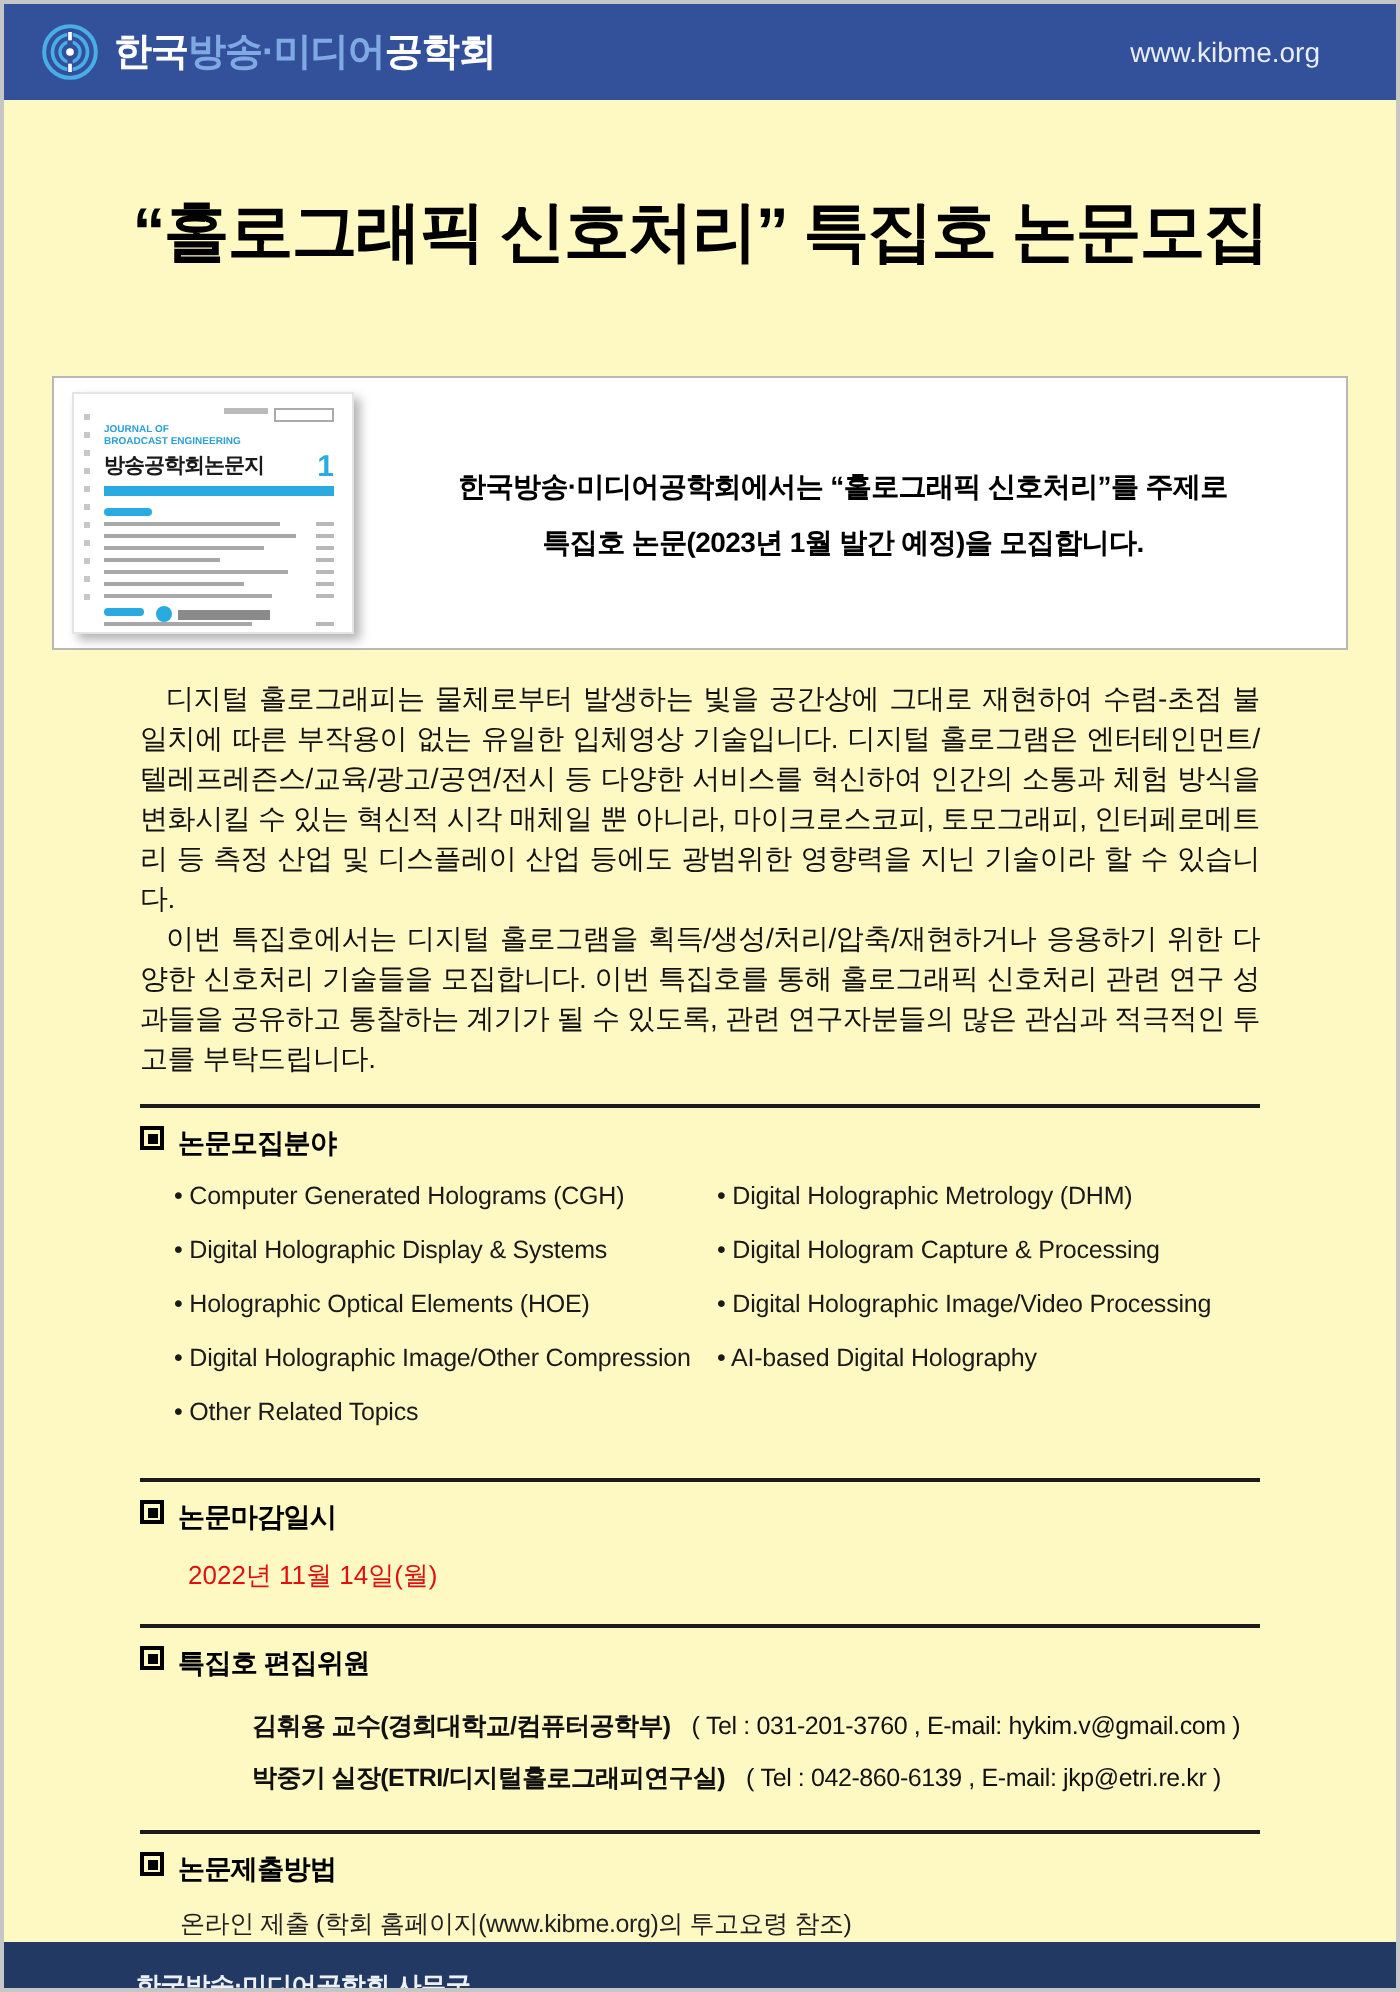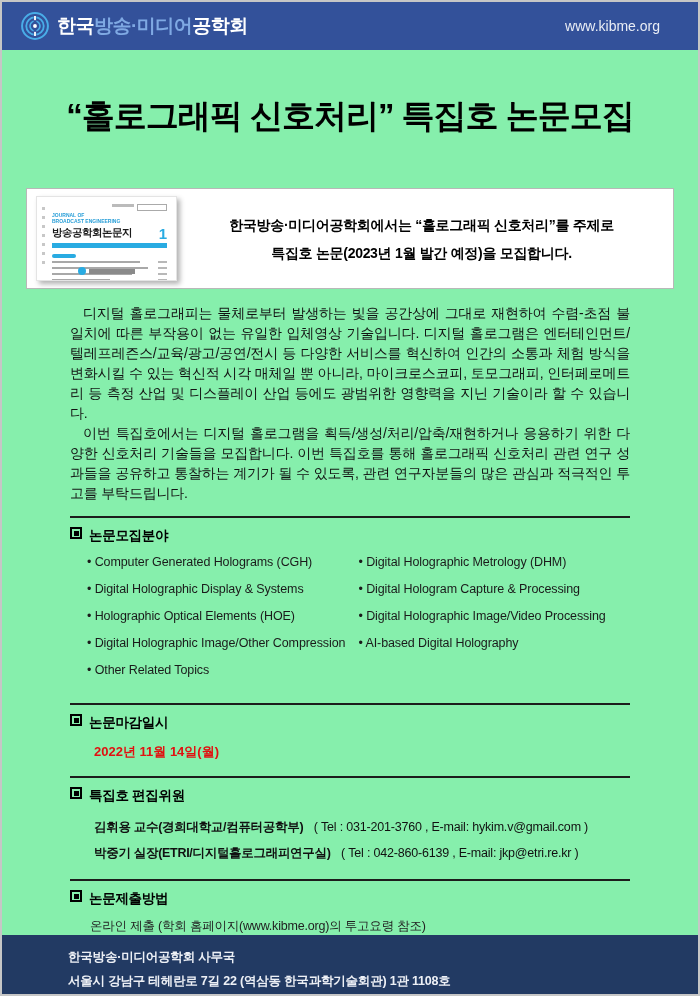--- a/index.html
+++ b/index.html
@@ -1,19 +1,19 @@
 <!DOCTYPE html>
 <html><head>
 <meta charset="utf-8">
 <style>
   * { margin:0; padding:0; box-sizing:border-box; }
   html,body { background:#e9e9e9; }
   body { font-family:"Liberation Sans","DejaVu Sans",sans-serif; }
   .page{
-    width:700px; height:996px; margin:0 auto; background:#86efac;
+    width:700px; height:996px; margin:0 auto; background:#fef9c3;
     border:2px solid #c6c6c6; display:flex; flex-direction:column;
     overflow:hidden; position:relative;
   }
   
   .topbar{
     height:48px; background:#33519A; display:flex; align-items:center;
     padding:0 38px 0 18px; flex-shrink:0;
   }
   .logo{ display:flex; align-items:center; gap:7px; }
   .logo-icon{ width:30px; height:30px; display:block; }
@@ -25,21 +25,21 @@
   .main-title{
     margin-top:44px; text-align:center; font-size:33px; line-height:44px;
     font-weight:800; color:#000; letter-spacing:-1px;
   }
   
   .announce{
     margin:50px 24px 0; height:137px; border:1px solid #b8b8b8;
     display:flex; align-items:center; padding:7px; background:#fff;
   }
   .cover{
-    width:141px; height:85px; background:#fff; flex-shrink:0; margin-left:2px;
+    width:141px; height:121px; background:#fff; flex-shrink:0; margin-left:2px;
     box-shadow:3px 3px 5px rgba(0,0,0,.30); border:1px solid #e4e4e4;
     padding:7px 9px 5px 15px; position:relative; overflow:hidden;
   }
   .cv-spine{ position:absolute; left:5px; top:10px; bottom:10px; width:3px;
     background:repeating-linear-gradient(#9a9a9a 0 3px, transparent 3px 9px); opacity:.55;}
   .cv-topmeta{ display:flex; justify-content:flex-end; gap:3px; height:7px; }
   .cv-topmeta i{ display:block; background:#bbb; height:3px; width:22px; }
   .cv-topmeta i.bx{ width:30px; height:7px; background:none; border:1px solid #aaa; }
   .cv-en{ color:#2a9fd8; font-weight:bold; font-size:5px; line-height:6px; margin-top:1px; letter-spacing:0; }
   .cv-title-row{ display:flex; align-items:flex-end; gap:4px; margin-top:2px; }
@@ -70,23 +70,23 @@
   .section{ padding:0 68px; }
   .sec-title{ margin-top:9px; display:flex; gap:7px;
     font-size:13.5px; font-weight:bold; color:#000; letter-spacing:-0.3px; }
   .sq{ width:12px; height:12px; border:2px solid #000; display:inline-flex;
     align-items:center; justify-content:center; flex-shrink:0; }
   .sq::after{ content:""; width:5px; height:5px; background:#000; }
   .fields{ display:flex; margin:10px 0 0 17px; }
   .fields ul{ list-style:none; width:310px; }
   .fields li{ font-size:12.5px; color:#1a1a1a; margin-bottom:13px; letter-spacing:-0.1px; }
   .fields li::before{ content:"• "; }
-  .date{ margin:11px 0 2px 24px; color:#E11010; font-weight:bold; font-size:13px; }
+  .date{ margin:11px 0 2px 24px; color:#E11010; font-weight:normal; font-size:13px; }
   .editors{ margin:9px 0 0 24px; }
-  .editor-row{ font-size:12.5px; line-height:26px; color:#111; white-space:nowrap; }
+  .editor-row{ font-size:12.5px; line-height:26px; color:#111; white-space:nowrap;margin-left:32px; }
   .editor-row .nm{ font-weight:bold; letter-spacing:-0.3px; }
   .editor-row .ct{ margin-left:7px; letter-spacing:-0.2px; }
   .method{ margin:10px 0 0 20px; font-size:12.5px; color:#222; letter-spacing:-0.2px; }
   
   .spacer{ flex:1; }
   .pfooter{ background:#223A63; padding:10px 20px 0 66px; height:107px; flex-shrink:0; }
   .pfooter div{ color:#EDF0F6; font-size:12.5px; line-height:24px; font-weight:600; letter-spacing:-0.2px; }
 </style>
 </head>
 <body>

